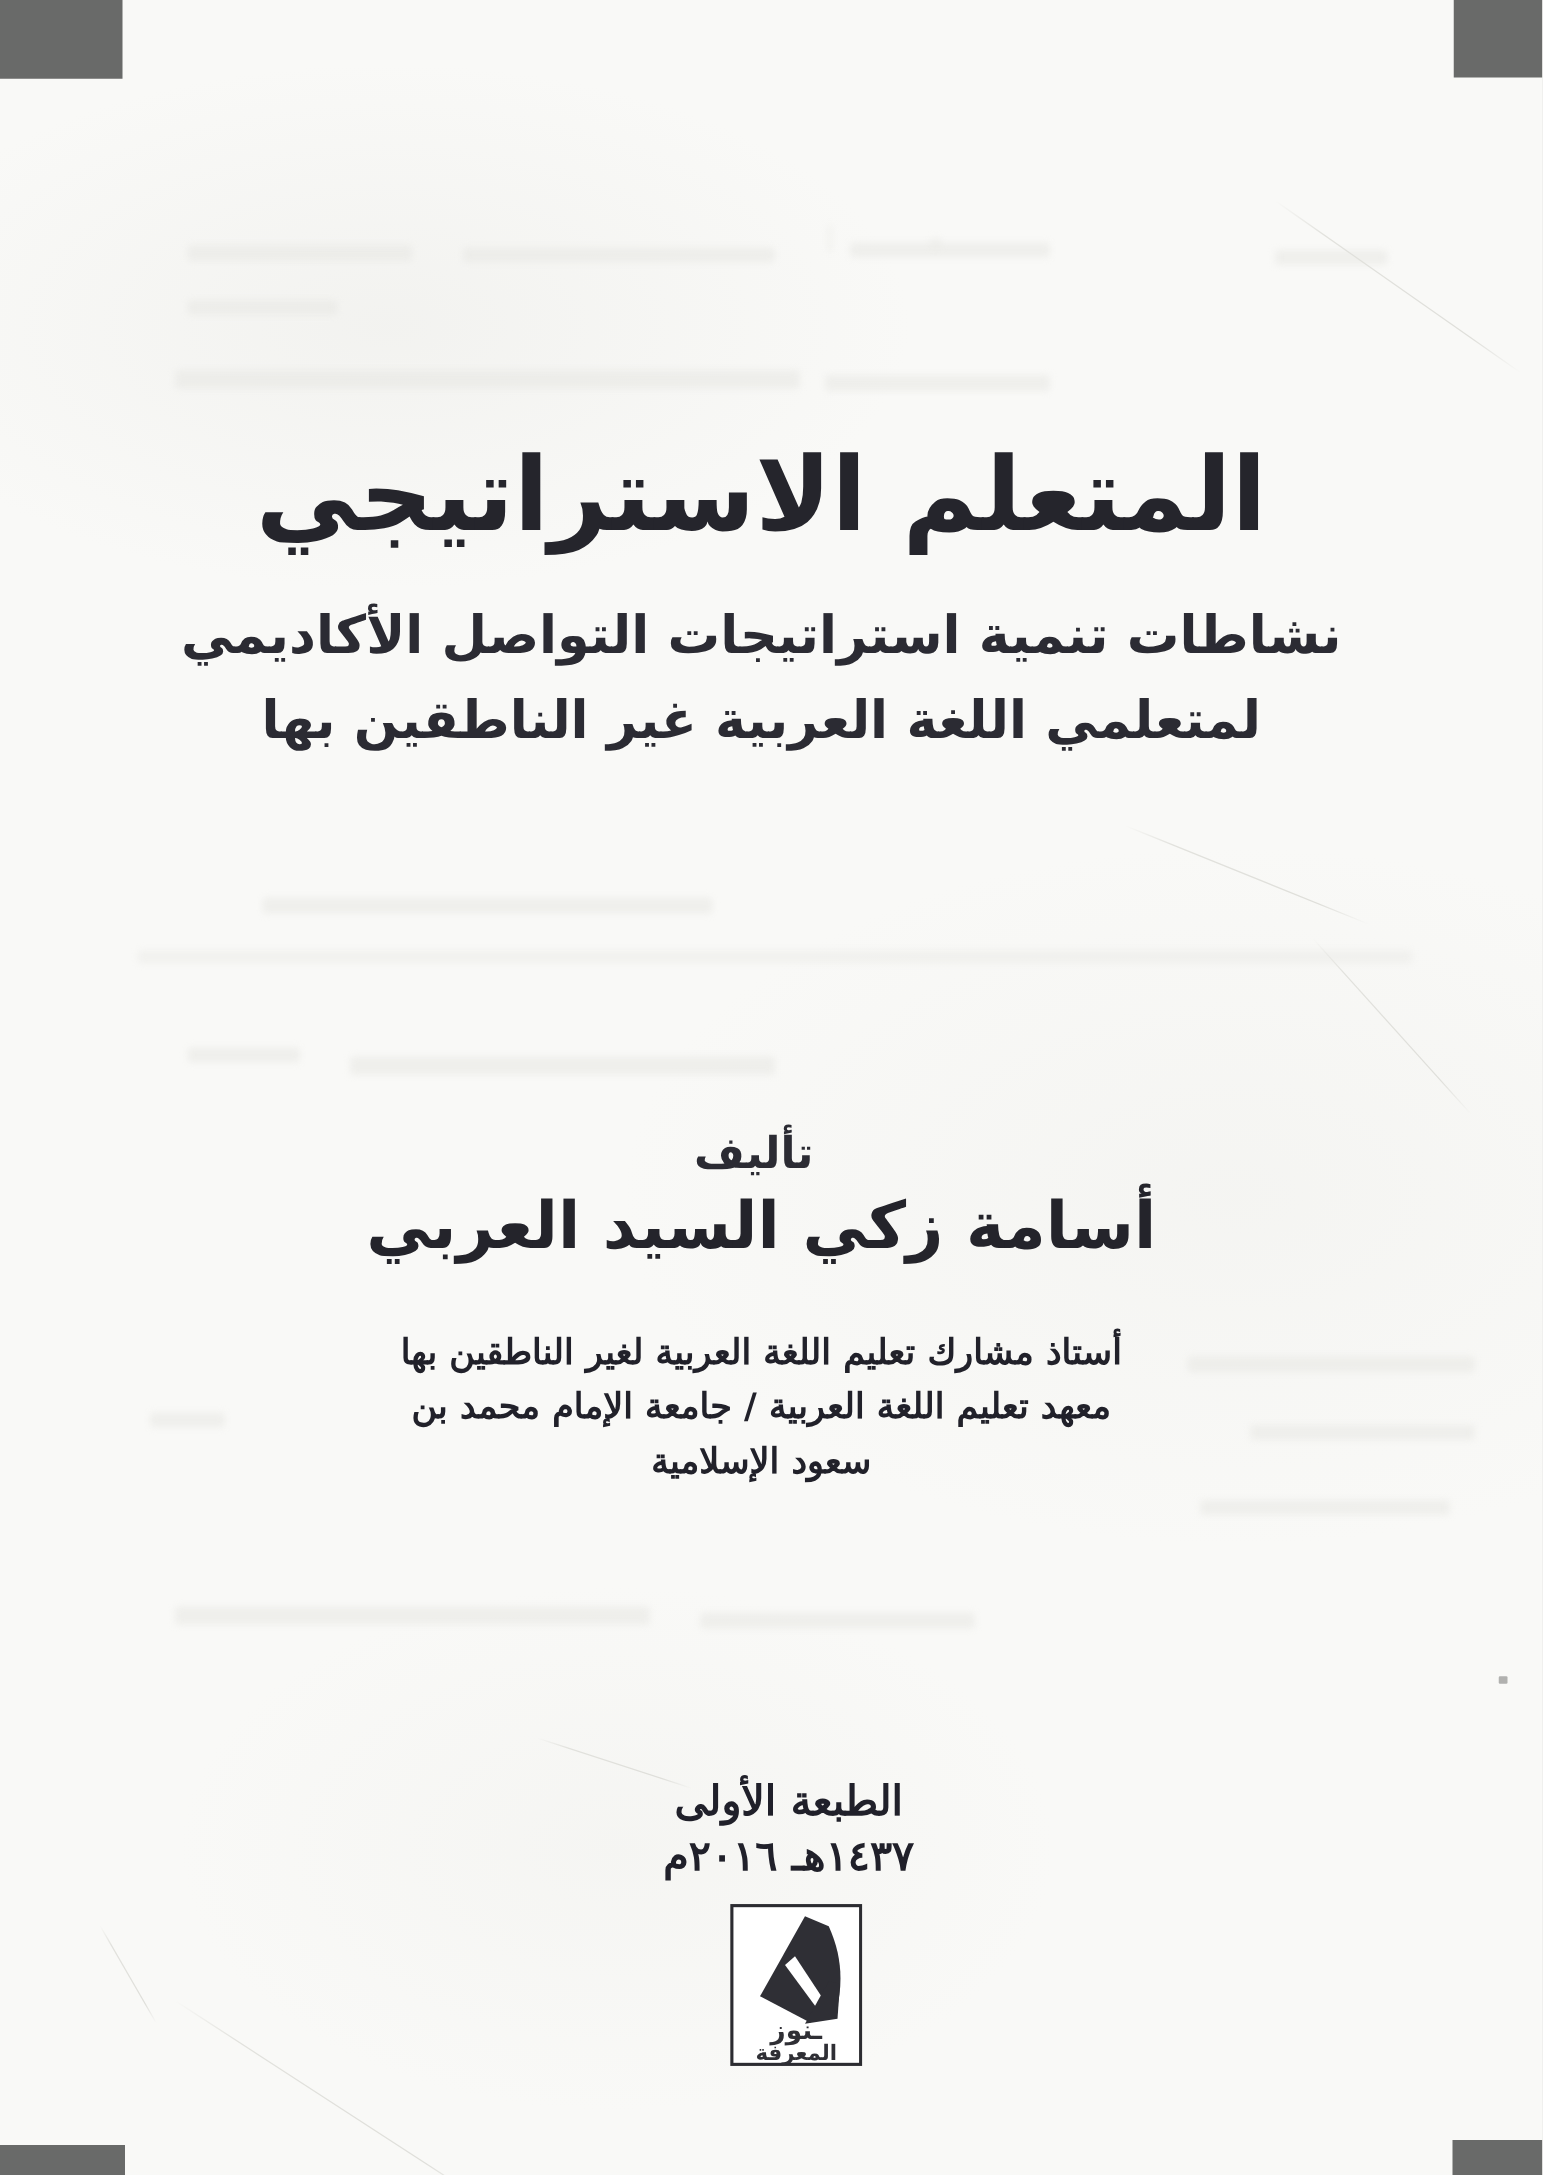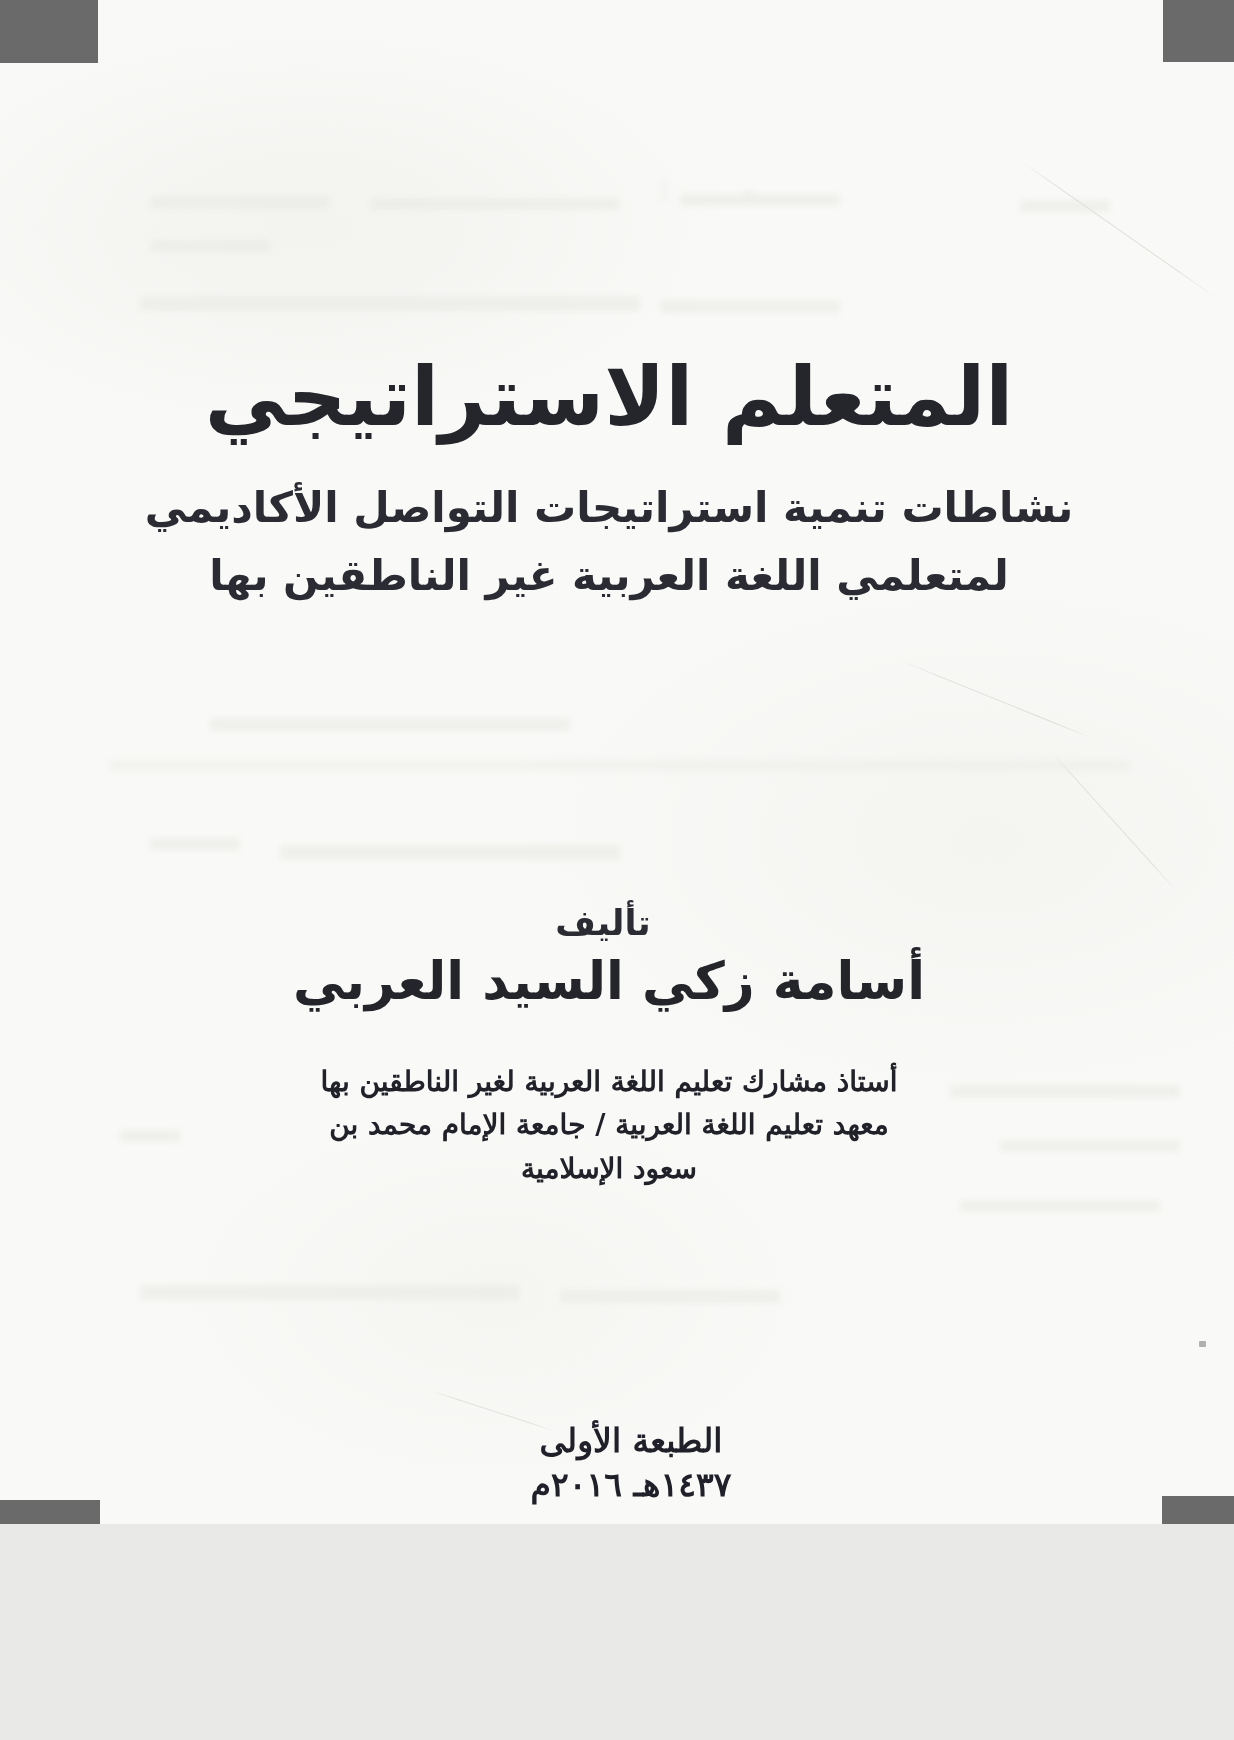--- a/index.html
+++ b/index.html
@@ -1,18 +1,18 @@
 <!DOCTYPE html>
 <html lang="ar"><head>
 <meta charset="utf-8">
 <style>
   html,body{margin:0;padding:0;background:#e9e9e7;}
   .page{
     position:relative;
-    width:1234px;height:1524px;
+    width:1234px;height:1740px;
     margin:0 auto;
     background:#f9f9f7;
     background-image:
       radial-gradient(ellipse 600px 300px at 25% 15%, rgba(230,230,226,.35), transparent 70%),
       radial-gradient(ellipse 700px 400px at 80% 55%, rgba(234,234,230,.30), transparent 70%),
       radial-gradient(ellipse 500px 300px at 40% 85%, rgba(236,236,232,.30), transparent 70%);
     overflow:hidden;
     font-family:"DejaVu Sans","Liberation Sans",sans-serif;
     color:#26262e;
     text-decoration:underline;
@@ -126,14 +126,25 @@
       <div>معهد تعليم اللغة العربية / جامعة الإمام محمد بن</div>
       <div>سعود الإسلامية</div>
     </div>
 
     <div class="centered edition">
       <div>الطبعة الأولى</div>
       <div>١٤٣٧هـ ٢٠١٦م</div>
     </div>
   </div>
 
+  <div class="logo">
+    <svg width="106" height="130" viewBox="0 0 106 130" xmlns="http://www.w3.org/2000/svg">
+      <rect x="1.5" y="1.5" width="103" height="127" fill="#ffffff" stroke="#2c2c31" stroke-width="2.5"></rect>
+
+      <path d="M24 74 L60 10 L79 18 C89 40 91 62 85 86 L64 95 Z" fill="#2f2f35"></path>
+      <path d="M44 49 L72 87 L79 83 L52 42 Z" fill="#ffffff"></path>
+      <path d="M79 62 L88 64 L86 92 L60 96 Z" fill="#2f2f35"></path>
+      <text x="53" y="108" text-anchor="middle" direction="rtl" font-family="DejaVu Sans, sans-serif" font-size="21" font-weight="bold" fill="#2f2f35">ـنوز</text>
+      <text x="53" y="125" text-anchor="middle" direction="rtl" font-family="DejaVu Sans, sans-serif" font-size="17" font-weight="bold" fill="#2f2f35">المعرفة</text>
+    </svg>
+  </div>
 
 </div>
 
 </body></html>

